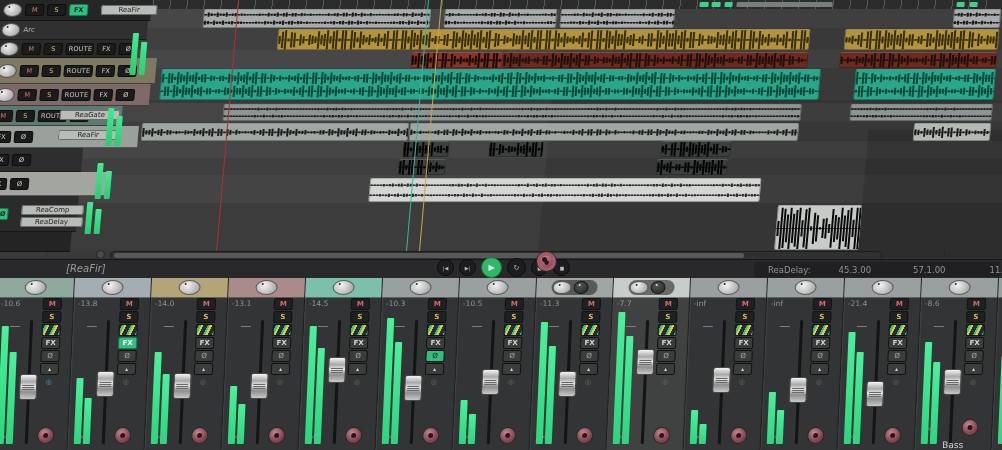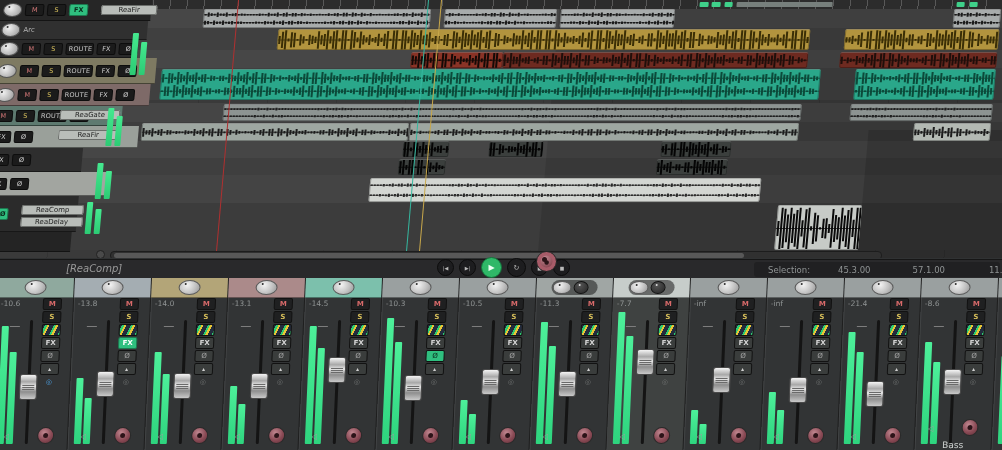--- a/index.html
+++ b/index.html
@@ -2705,32 +2705,32 @@
       </div>
     <div id="hscroll">
       <div class="btn"></div>
       <div class="track">
         <div class="thumb"></div>
       </div>
     </div>
   </div>
 
   <div id="transport">
-    <span id="tstatus">[ReaComp]</span>
+    <span id="tstatus">[ReaFir]</span>
     <div id="tbuttons">
         <div class="tpb sm">|◀</div>
         <div class="tpb sm">▶|</div>
         <div class="tpb rec">●</div>
         <div class="tpb play">▶</div>
         <div class="tpb md">↻</div>
         <div class="tpb sm">■</div>
         <div class="tpb sm" style="letter-spacing: -1px;">▮▮</div>
       </div>
     <div id="tselection">
-      <span style="margin-left:14px;">Selection:</span>
+      <span style="margin-left:14px;">ReaDelay:</span>
       <span style="margin-left:28px;">45.3.00</span>
       <span style="margin-left:42px;">57.1.00</span>
       <span style="margin-left:44px;">11.2.00</span>
     </div>
   </div>
 
   <div id="mixer">
     <div id="mixer-skew">
         <div class="mstrip" style="left: -2px;">
           <div class="band" style="background: rgb(143, 169, 158);">

